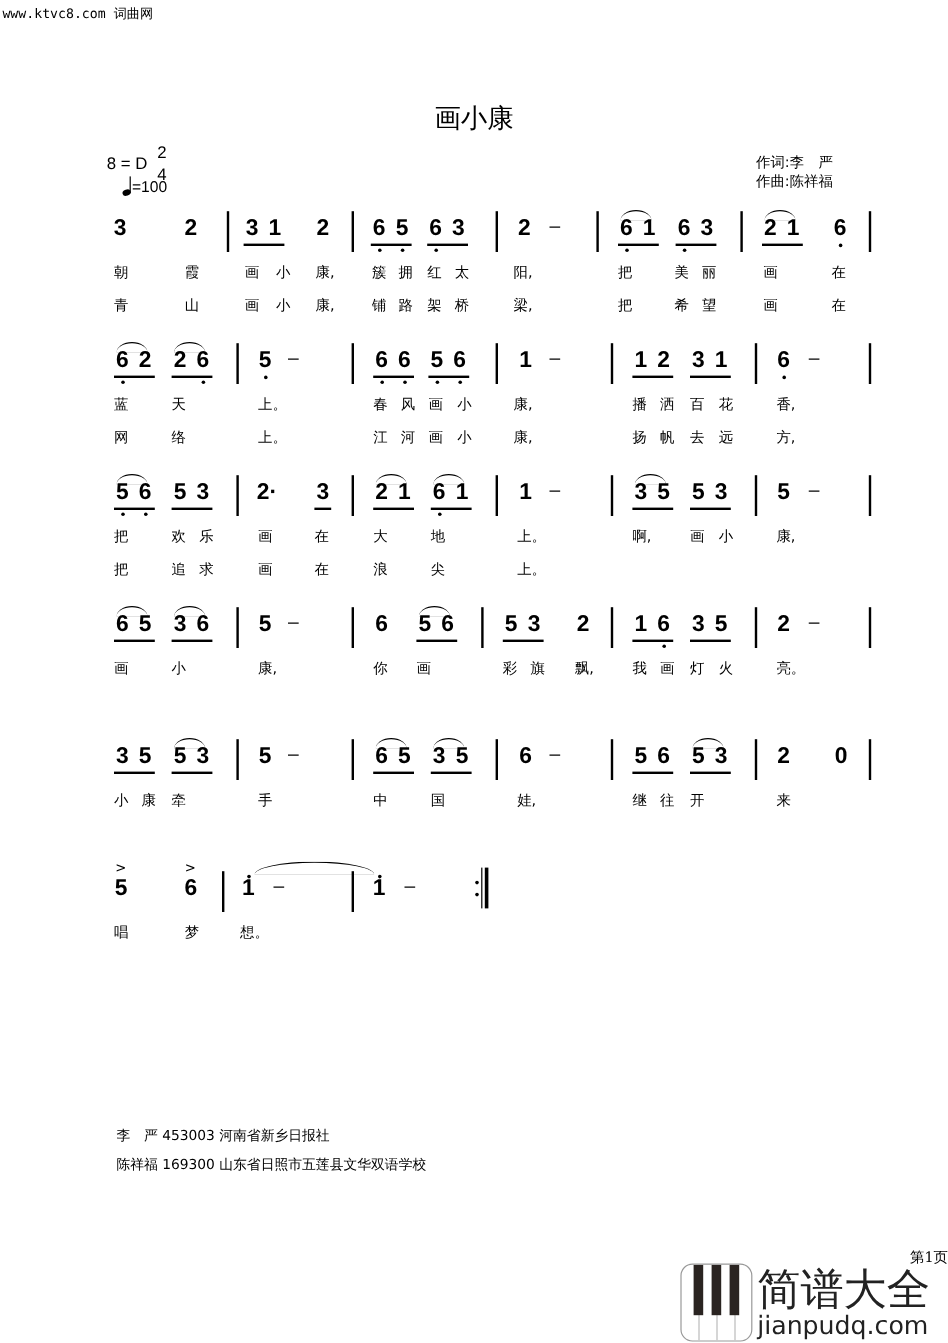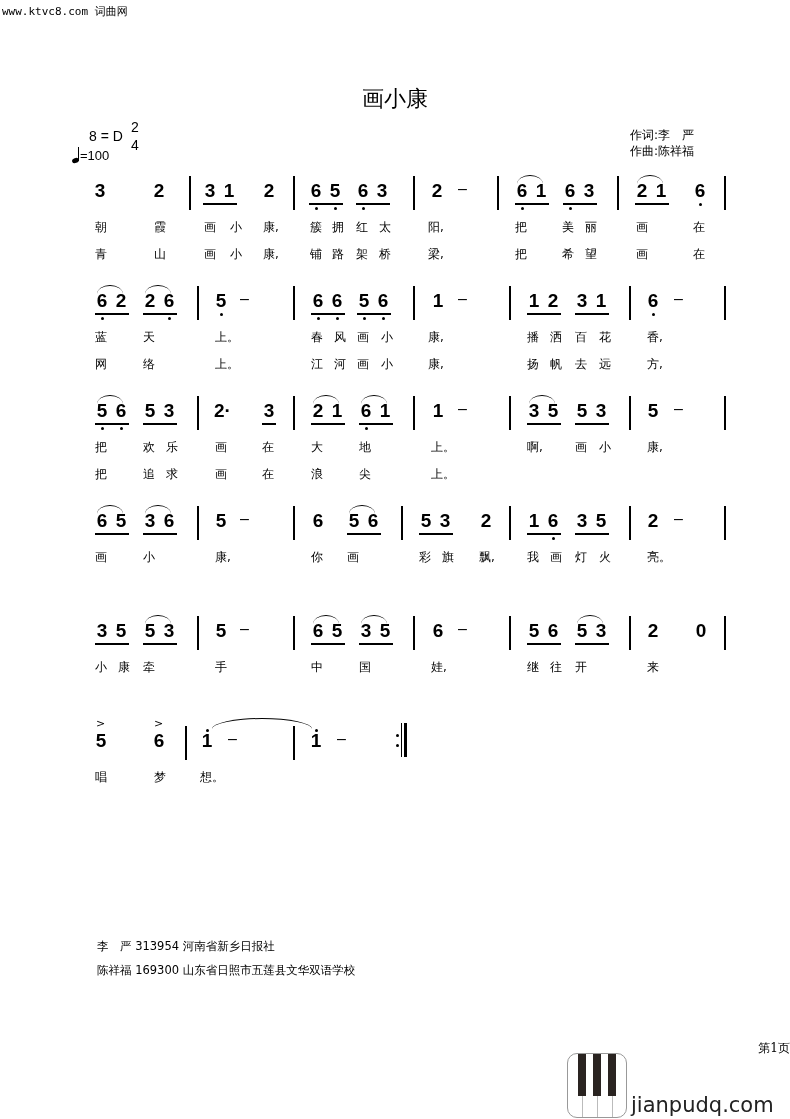--- a/index.html
+++ b/index.html
@@ -3,21 +3,21 @@
 <meta charset="utf-8">
 <style>
   html, body { margin: 0; padding: 0; background: #ffffff; }
   body { width: 790px; height: 1119px; position: relative; overflow: hidden; font-family: "DejaVu Sans", sans-serif; color: #000; }
   .abs { position: absolute; }
   .site { left: 2px; top: 4px; font-family: "DejaVu Sans Mono", monospace; font-size: 11px; }
   .site .cn { font-family: "DejaVu Sans", sans-serif; }
   .title { left: 0; width: 790px; top: 84px; text-align: center; font-family: "DejaVu Serif", serif; font-size: 22px; }
   .key { left: 89px; top: 128px; font-family: "Liberation Sans", sans-serif; font-size: 14px; }
   .ts { left: 131px; top: 118px; font-family: "Liberation Sans", sans-serif; font-size: 14px; text-align: center; line-height: 18px; }
-  .tempo { left: 72px; top: 148px; font-family: "Liberation Sans", sans-serif; font-size: 13px; }
+  .tempo { left: 102px; top: 148px; font-family: "Liberation Sans", sans-serif; font-size: 13px; }
   .tempo .note { display: inline-block; position: relative; width: 8px; height: 14px; vertical-align: bottom; }
   .tempo .note::before { content: ""; position: absolute; left: 0; bottom: 0; width: 7px; height: 5px; background: #000; border-radius: 50%; transform: rotate(-20deg); }
   .tempo .note::after { content: ""; position: absolute; left: 6px; bottom: 2px; width: 1px; height: 14px; background: #000; }
   .credits { left: 630px; top: 127px; font-size: 12px; line-height: 16px; }
   .row { left: 0; width: 790px; }
   .bar { position: absolute; width: 1.5px; background: #000; height: 34px; }
   .n { position: absolute; font-family: "Liberation Sans", sans-serif; font-weight: bold; font-size: 19px; width: 14px; text-align: center; line-height: 22px; }
   .dash { position: absolute; font-family: "Liberation Sans", sans-serif; font-size: 16px; line-height: 22px; }
   .ul { position: absolute; height: 1.5px; background: #000; }
   .dotb { position: absolute; width: 3px; height: 3px; background: #000; border-radius: 50%; }
@@ -418,28 +418,29 @@
     <div style="position:absolute;left:0;top:21px;width:3px;height:3px;background:#000;border-radius:50%;"></div>
     <div style="position:absolute;left:5px;top:0;width:1px;height:34px;background:#000;"></div>
     <div style="position:absolute;left:8px;top:0;width:3px;height:34px;background:#000;"></div>
   </div>
 
   <span class="ly" style="left:95px;top:770px;">唱</span>
   <span class="ly" style="left:154px;top:770px;">梦</span>
   <span class="ly" style="left:200px;top:770px;">想。</span>
 </div>
 
-<div class="abs footer-line" style="top:939px;">李　严 313954 河南省新乡日报社</div>
+<div class="abs footer-line" style="top:939px;">李　严 453003 河南省新乡日报社</div>
 <div class="abs footer-line" style="top:963px;">陈祥福 169300 山东省日照市五莲县文华双语学校</div>
 
 <div class="abs page">第1页</div>
 
 <div class="abs logo">
   <div class="icon">
     <div class="key-w" style="left:14px;"></div>
     <div class="key-w" style="left:29px;"></div>
     <div class="key-w" style="left:44px;"></div>
     <div class="key-b" style="left:10px;"></div>
     <div class="key-b" style="left:25px;"></div>
     <div class="key-b" style="left:40px;"></div>
   </div>
+  <div class="brand">简谱大全</div>
   <div class="url">jianpudq.com</div>
 </div>
 
 </body></html>

